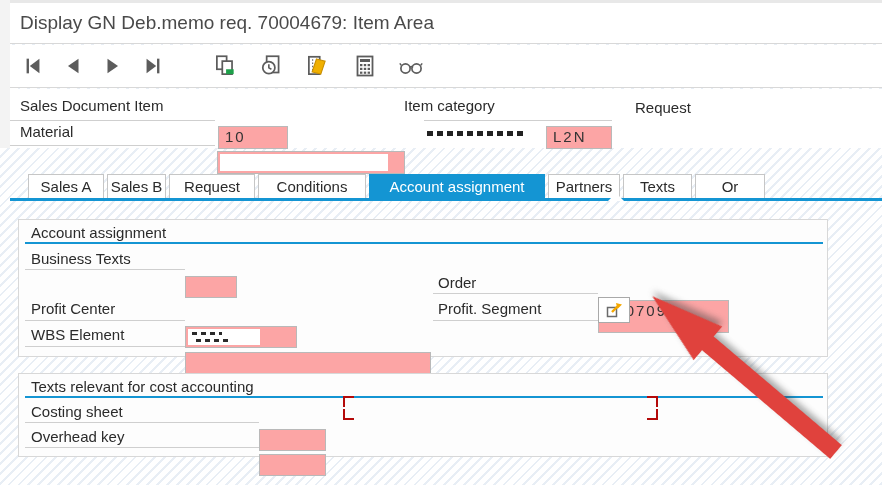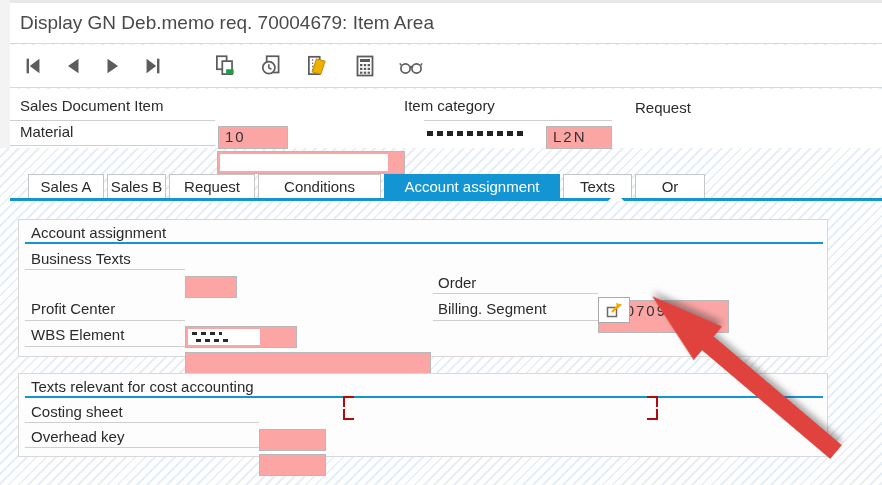--- a/index.html
+++ b/index.html
@@ -132,22 +132,23 @@
   <div class="abs inp" style="left:207px;top:34px;width:188px;height:23px">
     <div class="abs redact" style="left:2px;top:2px;width:168px;height:17px"></div>
   </div>
   <div class="abs dashes" style="left:417px;top:42px;width:98px;height:5px"></div>
 </div>
 
 <div class="abs tabstrip">
   <div class="tab" style="width:76px">Sales A</div>
   <div class="tab" style="width:59px">Sales B</div>
   <div class="tab" style="width:86px">Request</div>
-  <div class="tab" style="width:123px">Conditions</div>
+  <div class="tab" style="width:108px">Conditions</div>
   <div class="tab active" style="width:176px">Account assignment</div>
+  <div class="tab" style="width:72px">Partners</div>
   <div class="tab" style="width:69px">Texts</div>
   <div class="tab" style="width:70px">Or</div>
 </div>
 <div class="abs tab-underline"></div>
 <div class="abs tab-caret"></div>
 
 <div class="abs groupbox" style="left:18px;top:219px;width:810px;height:138px">
   <div class="gb-head">Account assignment</div>
   <div class="blue-rule" style="left:6px;top:22px;width:798px"></div>
 
@@ -160,21 +161,21 @@
   <div class="abs inp" style="left:579px;top:52px;width:131px;height:33px">4007090</div>
 
   <div class="abs flabel" style="left:12px;top:80px">Profit Center</div>
   <div class="abs uline" style="left:6px;top:100px;width:160px"></div>
   <div class="abs inp" style="left:166px;top:78px;width:112px;height:22px">
     <div class="abs redact" style="left:2px;top:2px;width:72px;height:16px"></div>
     <div class="abs" style="left:6px;top:5px;width:30px;height:3px;background:repeating-linear-gradient(90deg,#2a2a2a 0 5px,transparent 5px 9px)"></div>
     <div class="abs" style="left:10px;top:12px;width:34px;height:3px;background:repeating-linear-gradient(90deg,#2a2a2a 0 5px,transparent 5px 9px)"></div>
   </div>
 
-  <div class="abs flabel" style="left:419px;top:80px">Billing. Segment</div>
+  <div class="abs flabel" style="left:419px;top:80px">Profit. Segment</div>
   <div class="abs uline" style="left:414px;top:100px;width:165px"></div>
   <button class="abs" style="left:579px;top:77px;width:32px;height:26px;background:#fff;border:1px solid #a9a9a9;padding:0;cursor:pointer">
     <svg class="icon" width="20" height="20" viewBox="0 0 20 20" style="margin:auto">
       <rect x="3.5" y="7.5" width="9" height="9" fill="none" stroke="#6b6b6b" stroke-width="1.5"></rect>
       <path d="M8 12 L14 6" stroke="#f5a800" stroke-width="2.4" fill="none"></path>
       <path d="M12 3 L18 4.5 L13.5 9 Z" fill="#f5a800"></path>
     </svg>
   </button>
 
   <div class="abs flabel" style="left:12px;top:106px">WBS Element</div>

